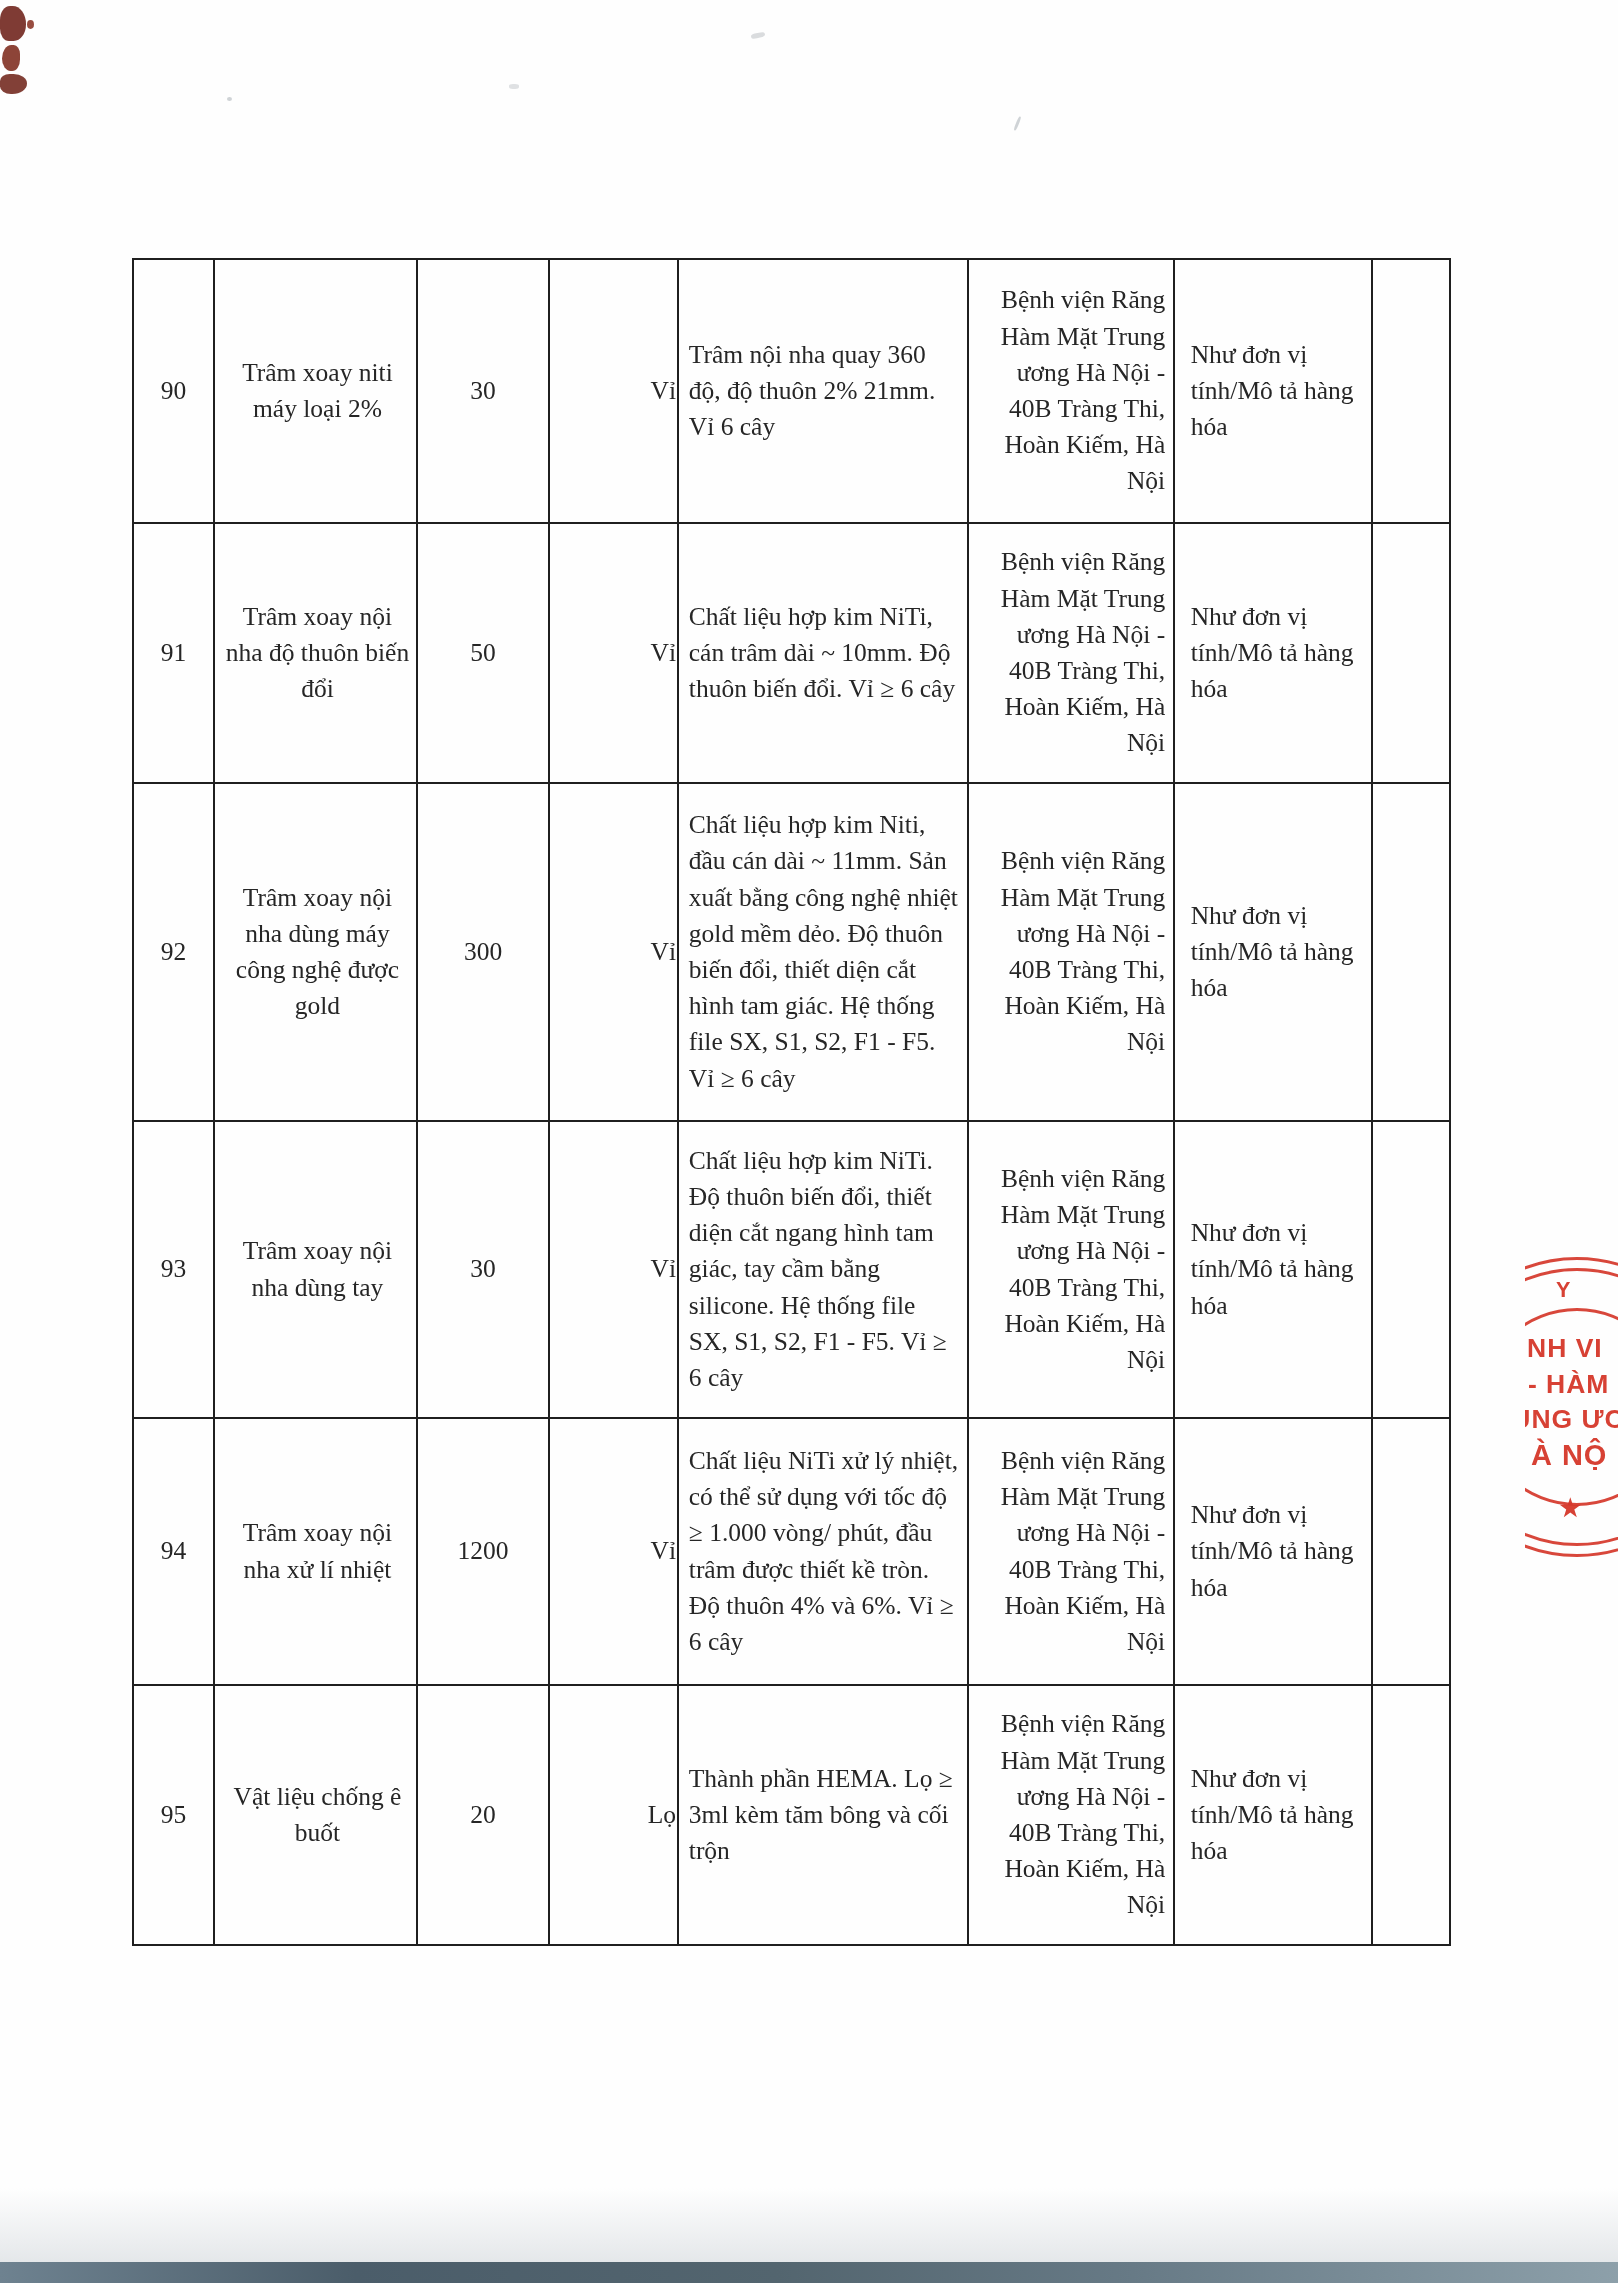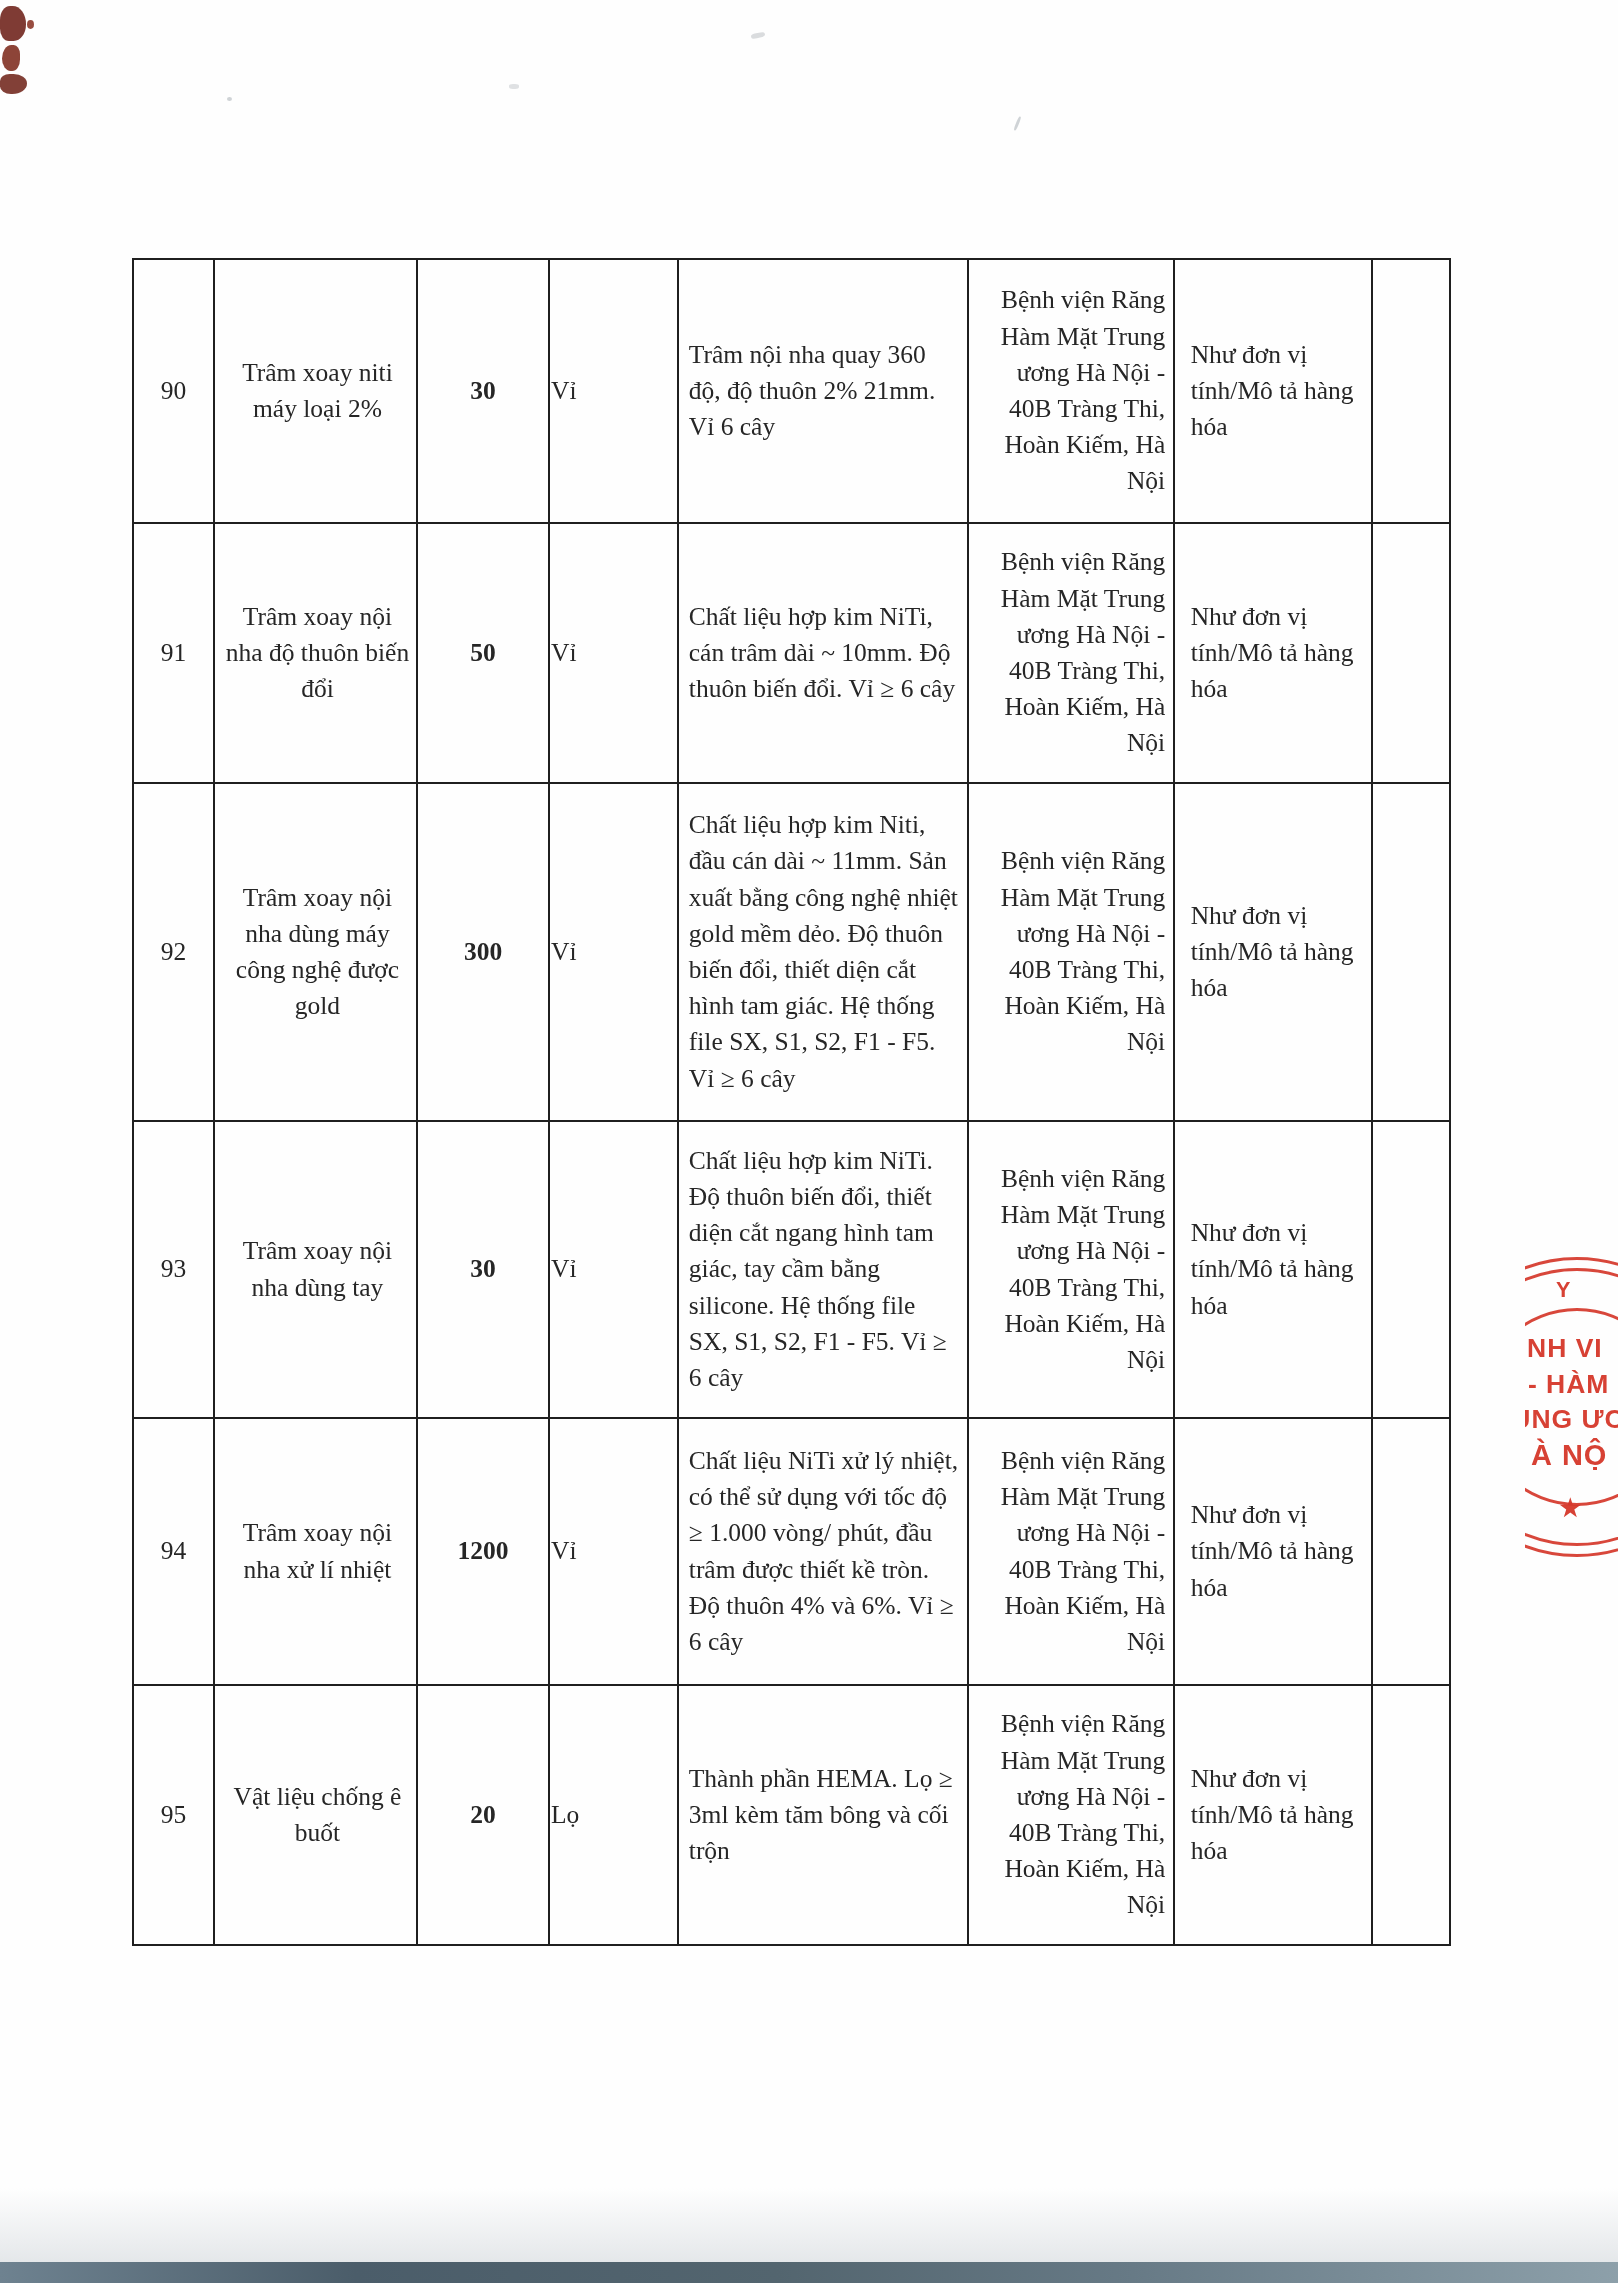--- a/index.html
+++ b/index.html
@@ -20,22 +20,22 @@
   }
   table.doc td{
     border:2.5px solid #1f1f1f;
     vertical-align:middle;
     font-size:25.5px;
     line-height:1.42;
     overflow:hidden;
   }
   td.c-stt{text-align:center;font-size:26.5px;}
   td.c-name{text-align:center;padding:0 5.9px 0 9.8px;}
-  td.c-qty{text-align:center;font-size:26.5px;font-weight:bold;}
-  td.c-unit{text-align:left;}
+  td.c-qty{text-align:center;font-size:26.5px;}
+  td.c-unit{text-align:right;}
   td.c-desc{text-align:left;padding:0 7.8px 0 9.8px;}
   td.c-sup{text-align:right;padding:0 7.8px;}
   td.c-note{text-align:left;padding:0 15.7px;}
   td.c-empty{}
   
   #stamp-window{
     position:absolute;left:1525px;top:1253px;width:93px;height:309px;
     overflow:hidden;
   }
   .stamp-ring{

